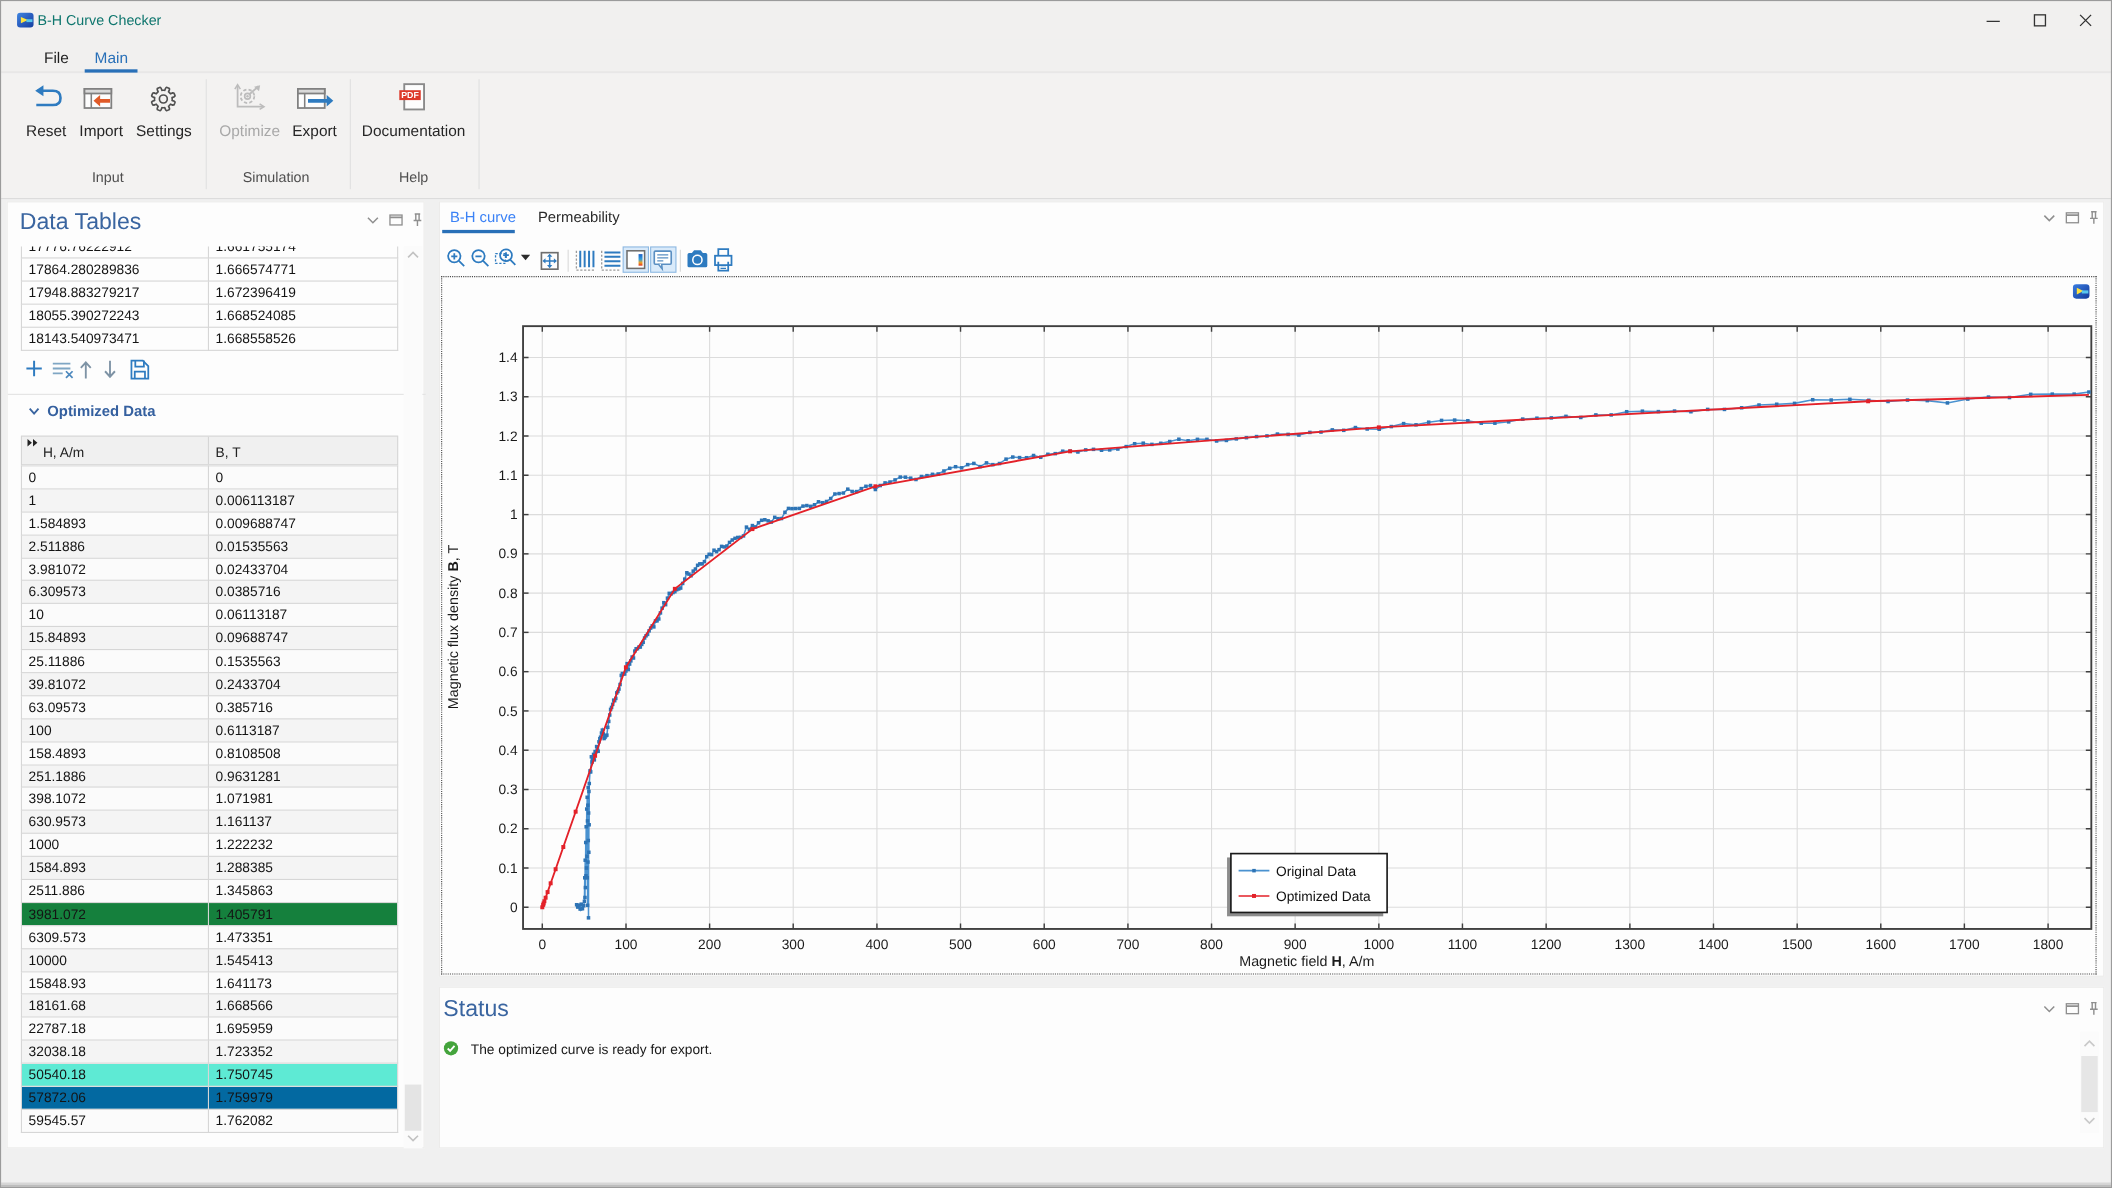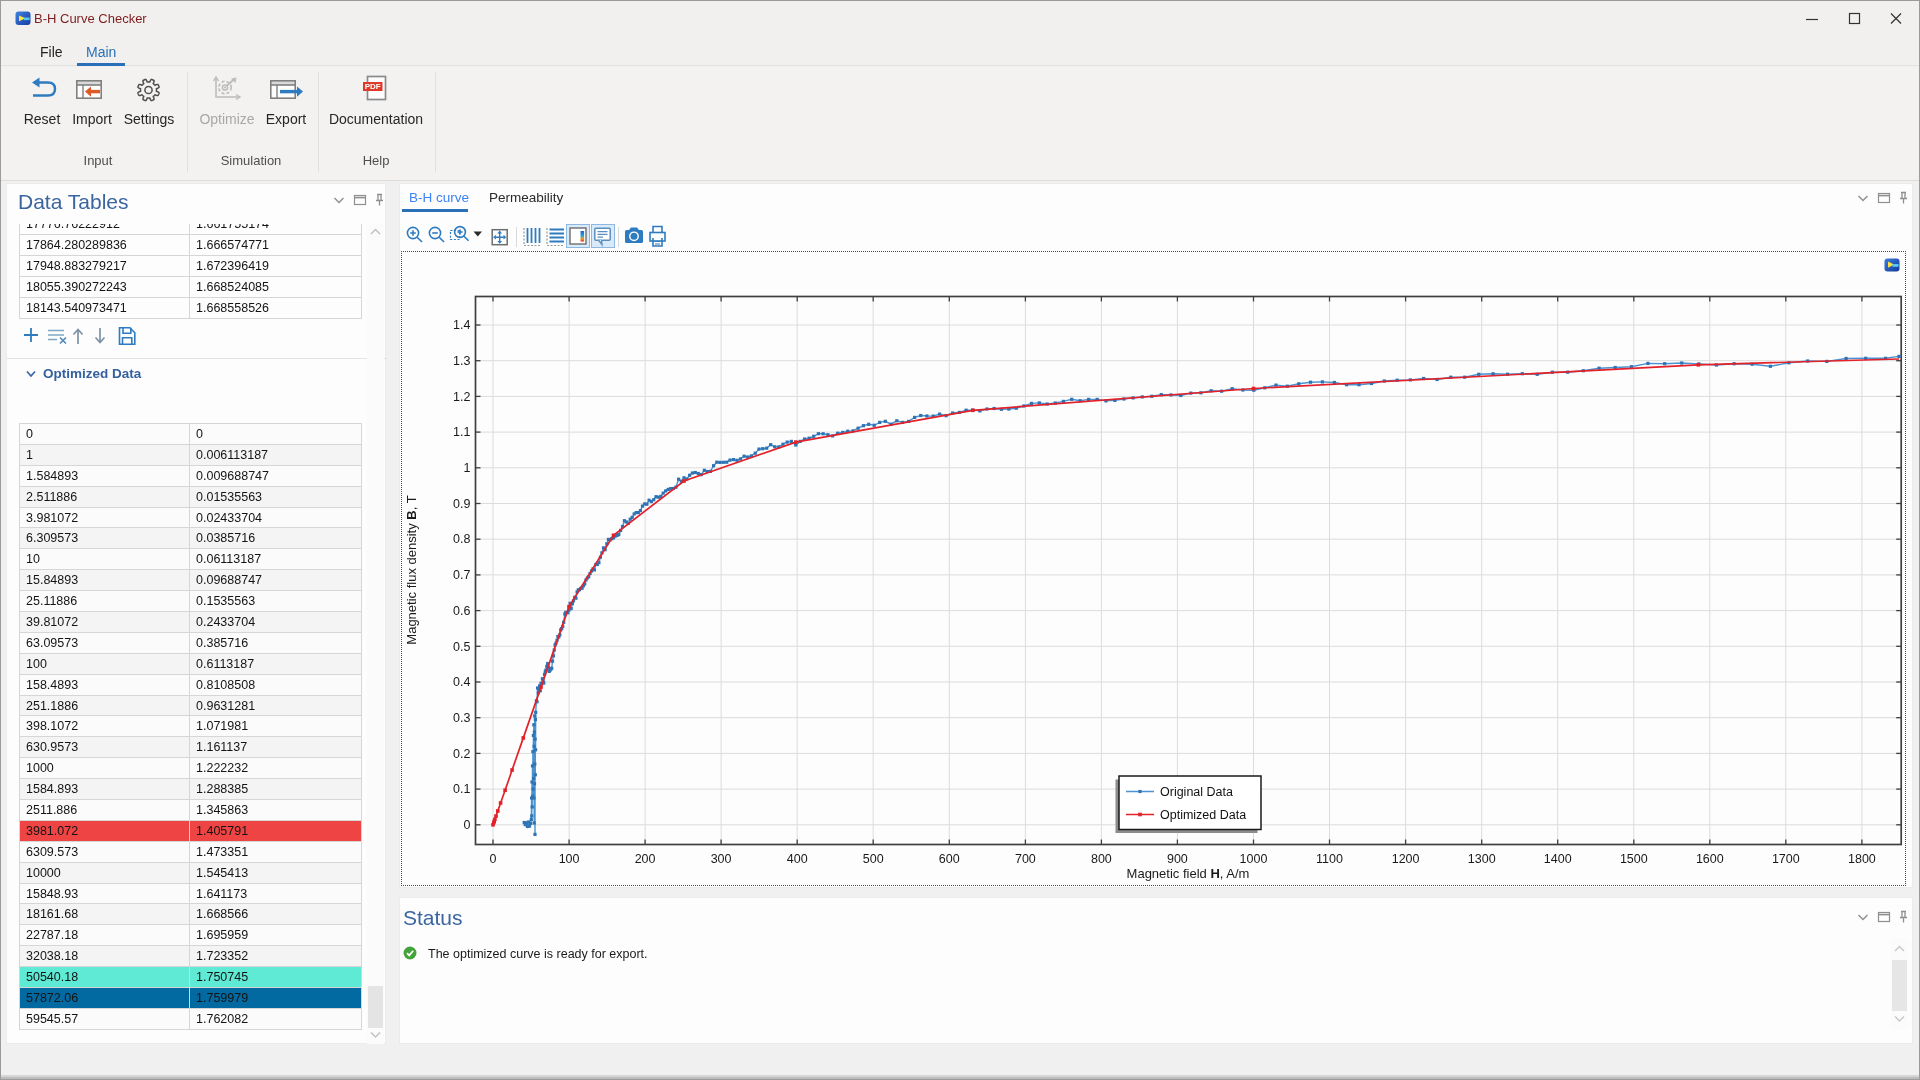--- a/index.html
+++ b/index.html
@@ -2,21 +2,21 @@
 <html><head>
 <meta charset="utf-8">
 <style>
 * { margin:0; padding:0; box-sizing:border-box; }
 html,body { width:1920px; height:1080px; overflow:hidden; }
 body { font-family:"Liberation Sans",sans-serif; background:#f0f0f0; position:relative; color:#1b1b1b; }
 .abs { position:absolute; }
 .winborder { left:0; top:0; width:1920px; height:1080px; border:1px solid #9b9b9b; z-index:99; pointer-events:none; }
 
 .titlebar { left:1px; top:1px; width:1918px; height:35px; background:#f1f0ef; }
-.titletext { left:33px; top:10px; font-size:13px; color:#7f1d1d; }
+.titletext { left:33px; top:10px; font-size:13px; color:#0f766e; }
 .menurow { left:1px; top:36px; width:1918px; height:30px; background:#f1f0ef; border-bottom:1px solid #e3e2e1; }
 .ribbon { left:1px; top:67px; width:1918px; height:114px; background:#f3f2f1; border-bottom:1px solid #dcdcdc; }
 .menuitem { top:8px; font-size:14px; color:#1f1f1f; }
 .menuitem.active { color:#2970b8; }
 .mainunderline { left:76px; top:27px; width:48px; height:3px; background:#2970b8; }
 .rbtn { position:absolute; top:4px; text-align:center; font-size:14px; color:#262626; }
 .rbtn .lbl { margin-top:8px; }
 .rbtn.disabled { color:#a8a8a8; }
 .rgroupsep { position:absolute; top:5px; width:1px; height:100px; background:#e0e0e0; }
 .rgrouplbl { position:absolute; top:86px; font-size:13px; color:#4f4f4f; text-align:center; }
@@ -197,20 +197,28 @@
 <path d="M98.5,2.8 H108.8 L113.8,7.8 V19.2 H98.5 Z"></path>
 <path d="M102,2.8 V8.3 H109.8 V2.8"></path>
 <path d="M101.5,19 V12.8 H110.8 V19"></path>
 </g>
 </svg>
 <div class="abs" style="left:0px;top:174px;width:380px;height:1px;background:#e3e3e3"></div>
 <svg class="abs" style="left:18px;top:184px" width="12" height="12" viewBox="0 0 12 12">
       <path d="M2,3.5 L6,8 L10,3.5" fill="none" stroke="#3a65a0" stroke-width="1.7"></path>
     </svg>
 <div class="abs" style="left:36px;top:182px;font-size:13.5px;font-weight:bold;color:#35609f">Optimized Data</div>
+<div class="abs" style="left:12px;top:212px;width:343px;height:27px;background:#f0f0f0;border:1px solid #d6d6d6">
+<svg class="abs" style="left:4px;top:1px" width="12" height="10" viewBox="0 0 12 10">
+<path d="M1,1 L5,4.5 L1,8 Z M6,1 L10,4.5 L6,8 Z" fill="#222"></path>
+      </svg>
+<div class="abs" style="left:19px;top:7px;font-size:12.5px;color:#222">H, A/m</div>
+<div class="abs" style="left:176px;top:7px;font-size:12.5px;color:#222">B, T</div>
+<div class="abs" style="left:169px;top:0;width:1px;height:25px;background:#d6d6d6"></div>
+</div>
 <div class="abs" style="left:6px;top:239px;width:366px;height:790px;overflow:hidden">
       <table class="dt abs" style="left:6px;top:0px;width:343px" id="opt">
         <colgroup>
           <col style="width:170px">
           <col>
         </colgroup>
         <tbody>
           <tr style="background:#fbfbfb">
             <td style="height:20.9px">0</td>
             <td style="height:20.9px">0</td>
@@ -280,21 +288,21 @@
             <td style="height:20.9px">1.222232</td>
           </tr>
           <tr style="background:#f4f4f4">
             <td style="height:20.9px">1584.893</td>
             <td style="height:20.9px">1.288385</td>
           </tr>
           <tr style="background:#fbfbfb">
             <td style="height:20.9px">2511.886</td>
             <td style="height:20.9px">1.345863</td>
           </tr>
-          <tr style="background:#ef4444">
+          <tr style="background:#15803d">
             <td style="height:20.9px">3981.072</td>
             <td style="height:20.9px">1.405791</td>
           </tr>
           <tr style="background:#fbfbfb">
             <td style="height:20.9px">6309.573</td>
             <td style="height:20.9px">1.473351</td>
           </tr>
           <tr style="background:#f4f4f4">
             <td style="height:20.9px">10000</td>
             <td style="height:20.9px">1.545413</td>

